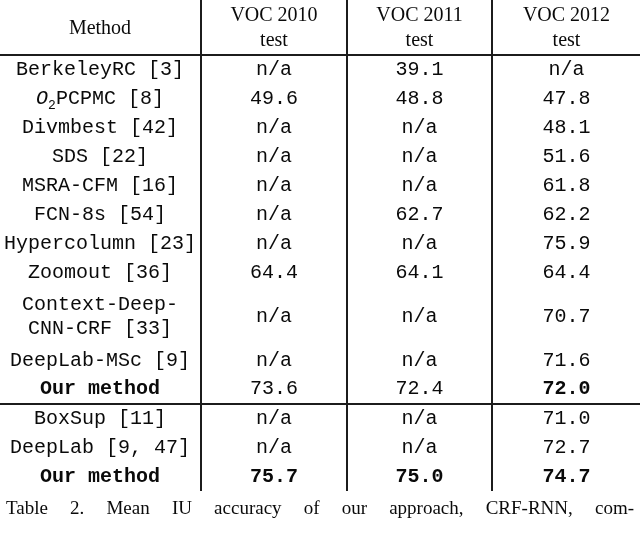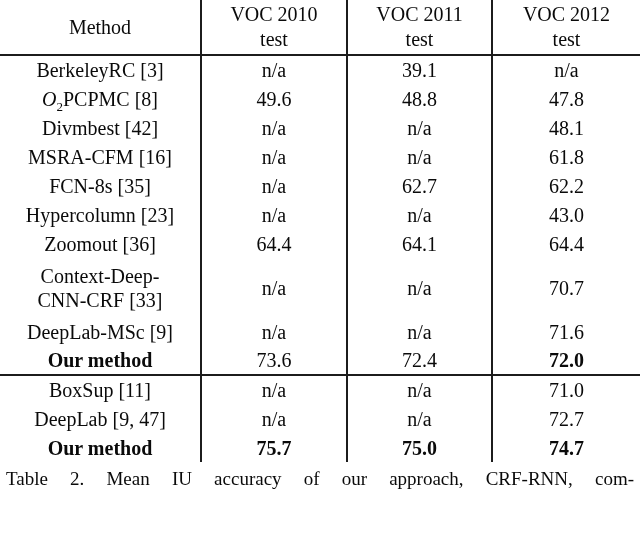--- a/index.html
+++ b/index.html
@@ -31,21 +31,21 @@
     line-height: 1.2;
   }
   .vl { border-left: 2px solid #1c1c1c; }
 
   thead th {
     height: 54px;
     border-bottom: 2px solid #1c1c1c;
   }
   thead .hline { line-height: 25px; }
 
-  tbody tr { height: 29px; }
+  tbody tr { height: 29px; font-family: Liberation Mono, monospace; }
   tbody tr.tall { height: 59px; }
   tr.rule-below td { border-bottom: 2px solid #1c1c1c; }
 
   .b { font-weight: bold; margin-left: 24px; }
   .it { font-style: italic; }
   td sub {
     font-size: 13px;
     line-height: 0;
   }
 
@@ -99,36 +99,42 @@
       <td class="vl">48.8</td>
       <td class="vl">47.8</td>
     </tr>
     <tr>
       <td>Divmbest [42]</td>
       <td class="vl">n/a</td>
       <td class="vl">n/a</td>
       <td class="vl">48.1</td>
     </tr>
     <tr>
+      <td>SDS [22]</td>
+      <td class="vl">n/a</td>
+      <td class="vl">n/a</td>
+      <td class="vl">51.6</td>
+    </tr>
+    <tr>
       <td>MSRA-CFM [16]</td>
       <td class="vl">n/a</td>
       <td class="vl">n/a</td>
       <td class="vl">61.8</td>
     </tr>
     <tr>
-      <td>FCN-8s [35]</td>
+      <td>FCN-8s [54]</td>
       <td class="vl">n/a</td>
       <td class="vl">62.7</td>
       <td class="vl">62.2</td>
     </tr>
     <tr>
       <td>Hypercolumn [23]</td>
       <td class="vl">n/a</td>
       <td class="vl">n/a</td>
-      <td class="vl">43.0</td>
+      <td class="vl">75.9</td>
     </tr>
     <tr>
       <td>Zoomout [36]</td>
       <td class="vl">64.4</td>
       <td class="vl">64.1</td>
       <td class="vl">64.4</td>
     </tr>
     <tr class="tall">
       <td>
         <div>Context-Deep-</div>

